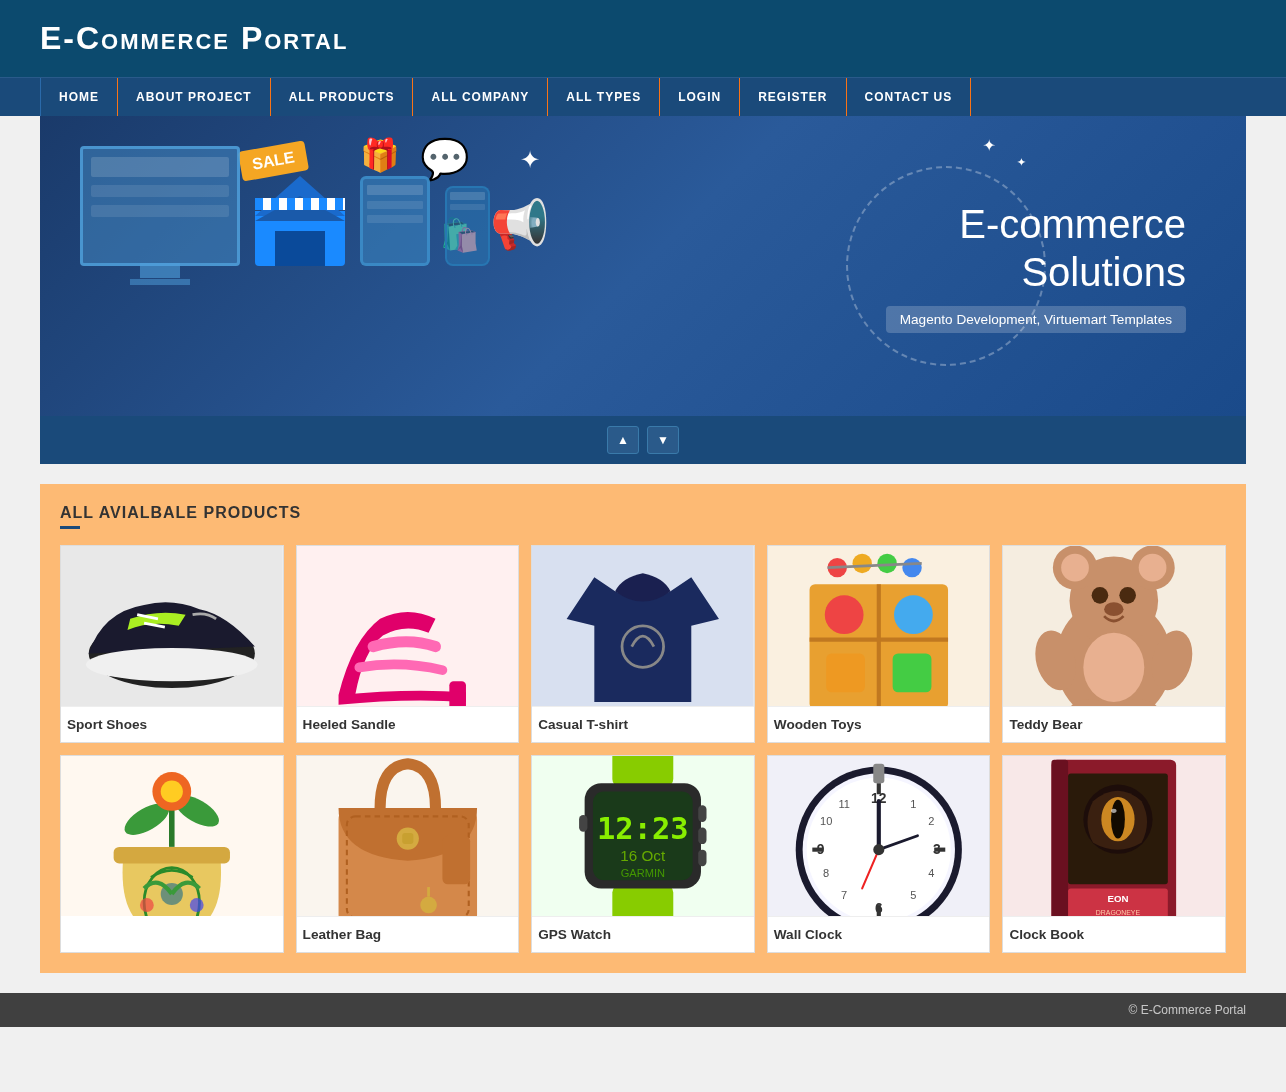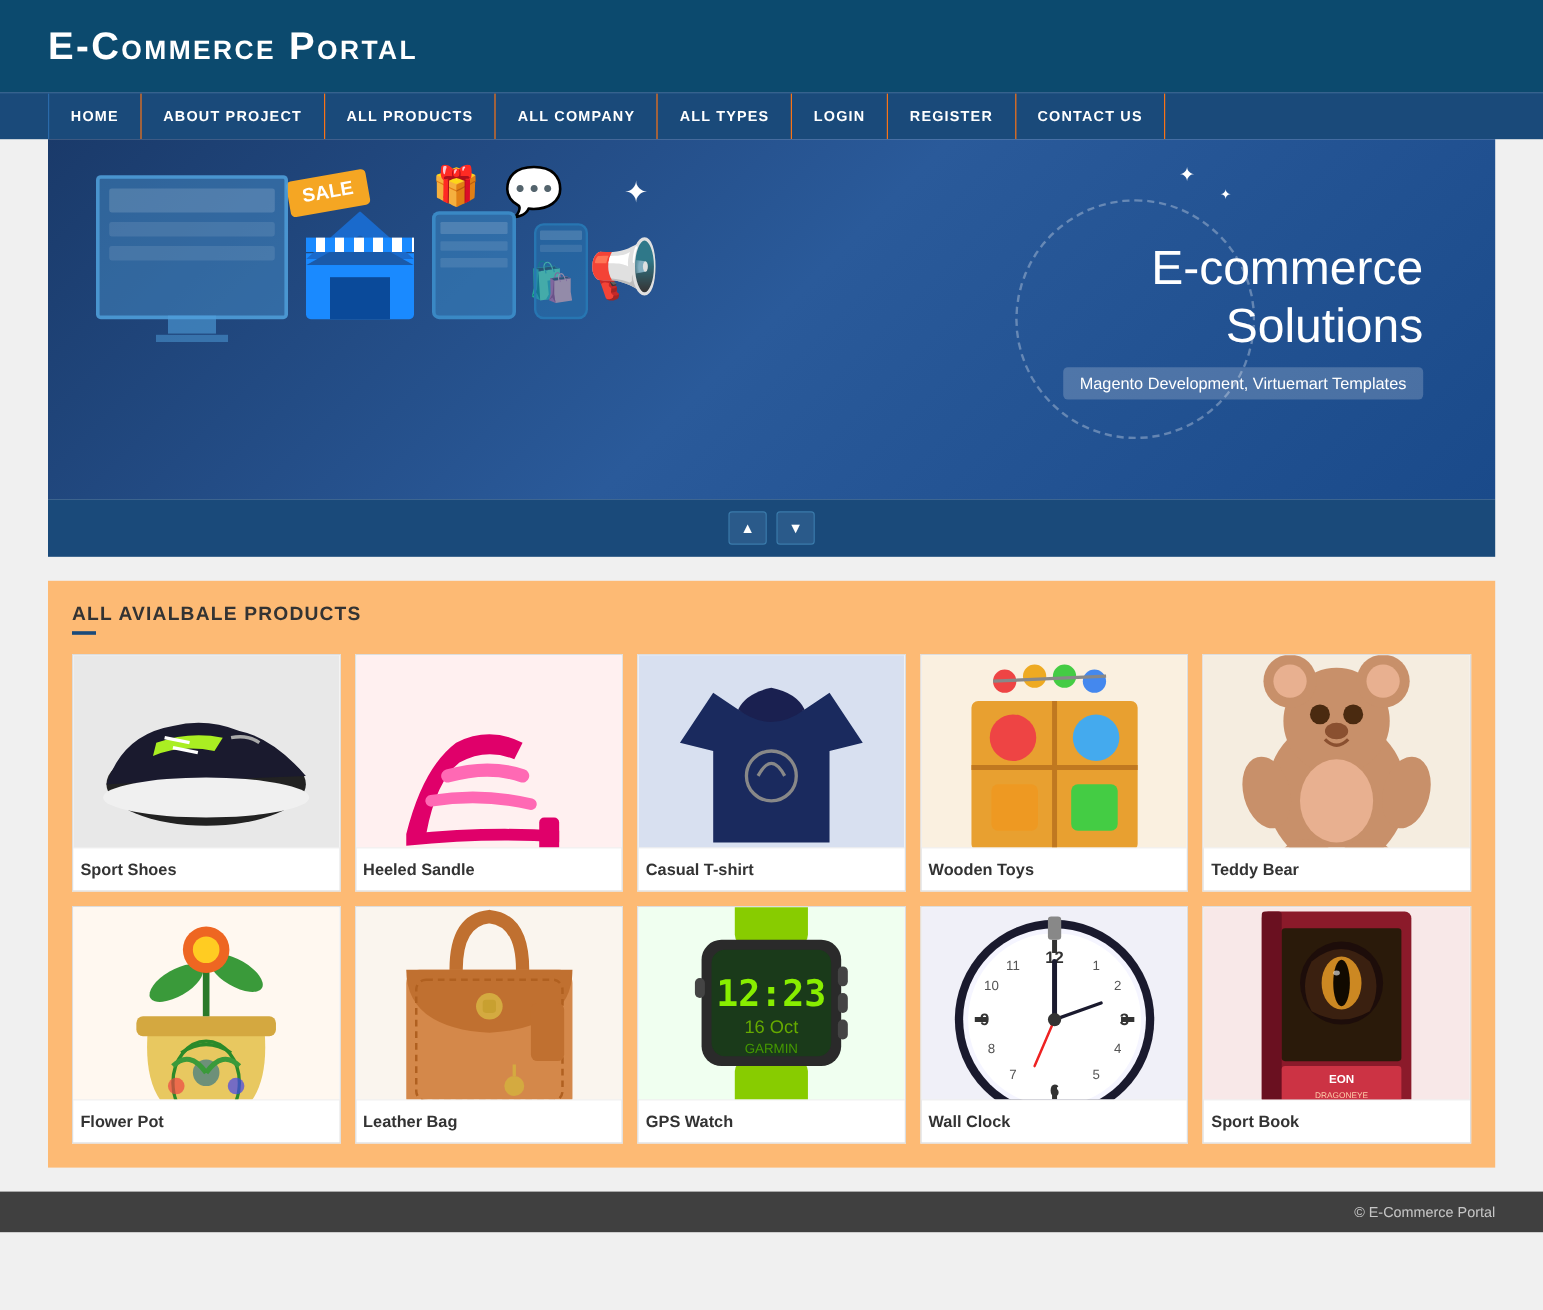--- a/index.html
+++ b/index.html
@@ -401,21 +401,20 @@
 
         <line x1="80" y1="88" x2="80" y2="50" stroke="#2a7a2a" stroke-width="4"></line>
 
         <ellipse cx="62" cy="68" rx="18" ry="8" fill="#3a9a3a" transform="rotate(-30 62 68)"></ellipse>
         <ellipse cx="98" cy="62" rx="18" ry="8" fill="#3a9a3a" transform="rotate(30 98 62)"></ellipse>
 
         <circle cx="80" cy="48" r="14" fill="#ee6622"></circle>
         <circle cx="80" cy="48" r="8" fill="#ffcc22"></circle>
       </svg>
         </div>
-        <div class="product-name">Flower Pot</div>
       </div>
       <div class="product-card">
         <div class="product-image">
           <svg viewBox="0 0 160 160" xmlns="http://www.w3.org/2000/svg">
         <rect width="160" height="160" fill="#faf5ee"></rect>
 
         <path d="M60 60 Q60 30 80 28 Q100 30 100 60" stroke="#c07030" stroke-width="8" fill="none" stroke-linecap="round"></path>
 
         <rect x="30" y="60" width="100" height="85" rx="8" fill="#d4884a"></rect>
 
@@ -519,20 +518,20 @@
         <circle cx="83" cy="68" rx="14" ry="18" fill="none" stroke="#ff6600" stroke-width="2" opacity="0.5"></circle>
 
         <rect x="47" y="118" width="72" height="30" rx="2" fill="#cc3344"></rect>
         <text x="83" y="128" text-anchor="middle" font-size="7" font-weight="bold" fill="white">EON</text>
         <text x="83" y="137" text-anchor="middle" font-size="5" fill="#ffccaa">DRAGONEYE</text>
         <text x="83" y="144" text-anchor="middle" font-size="5" fill="#ffccaa">REBORN</text>
 
         <text x="83" y="150" text-anchor="middle" font-size="5" fill="#ffaaaa">ALISON GOODMAN</text>
       </svg>
         </div>
-        <div class="product-name">Sport Book</div>
+        <div class="product-name">Clock Book</div>
       </div>
     </div>
 </section>
 
 <footer class="site-footer">
   <span>© E-Commerce Portal</span>
 </footer>
 
 </body></html>

